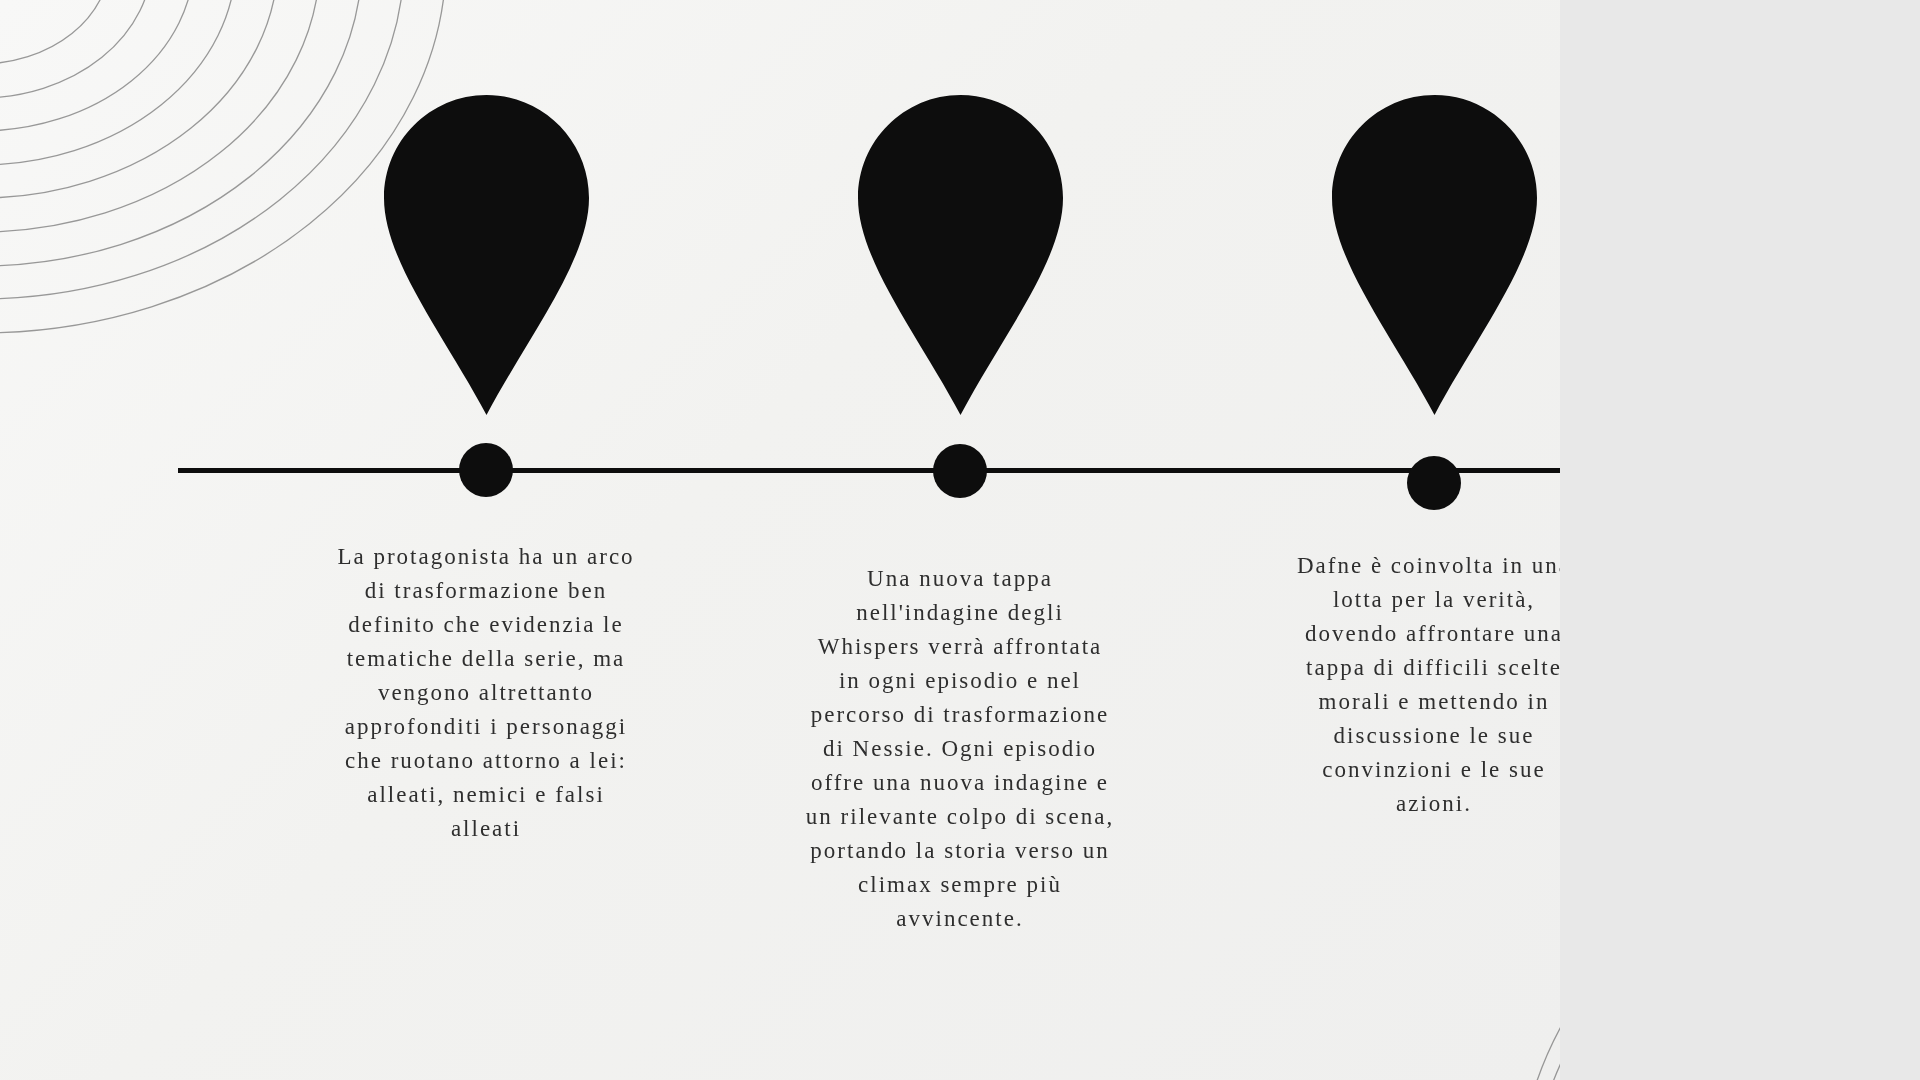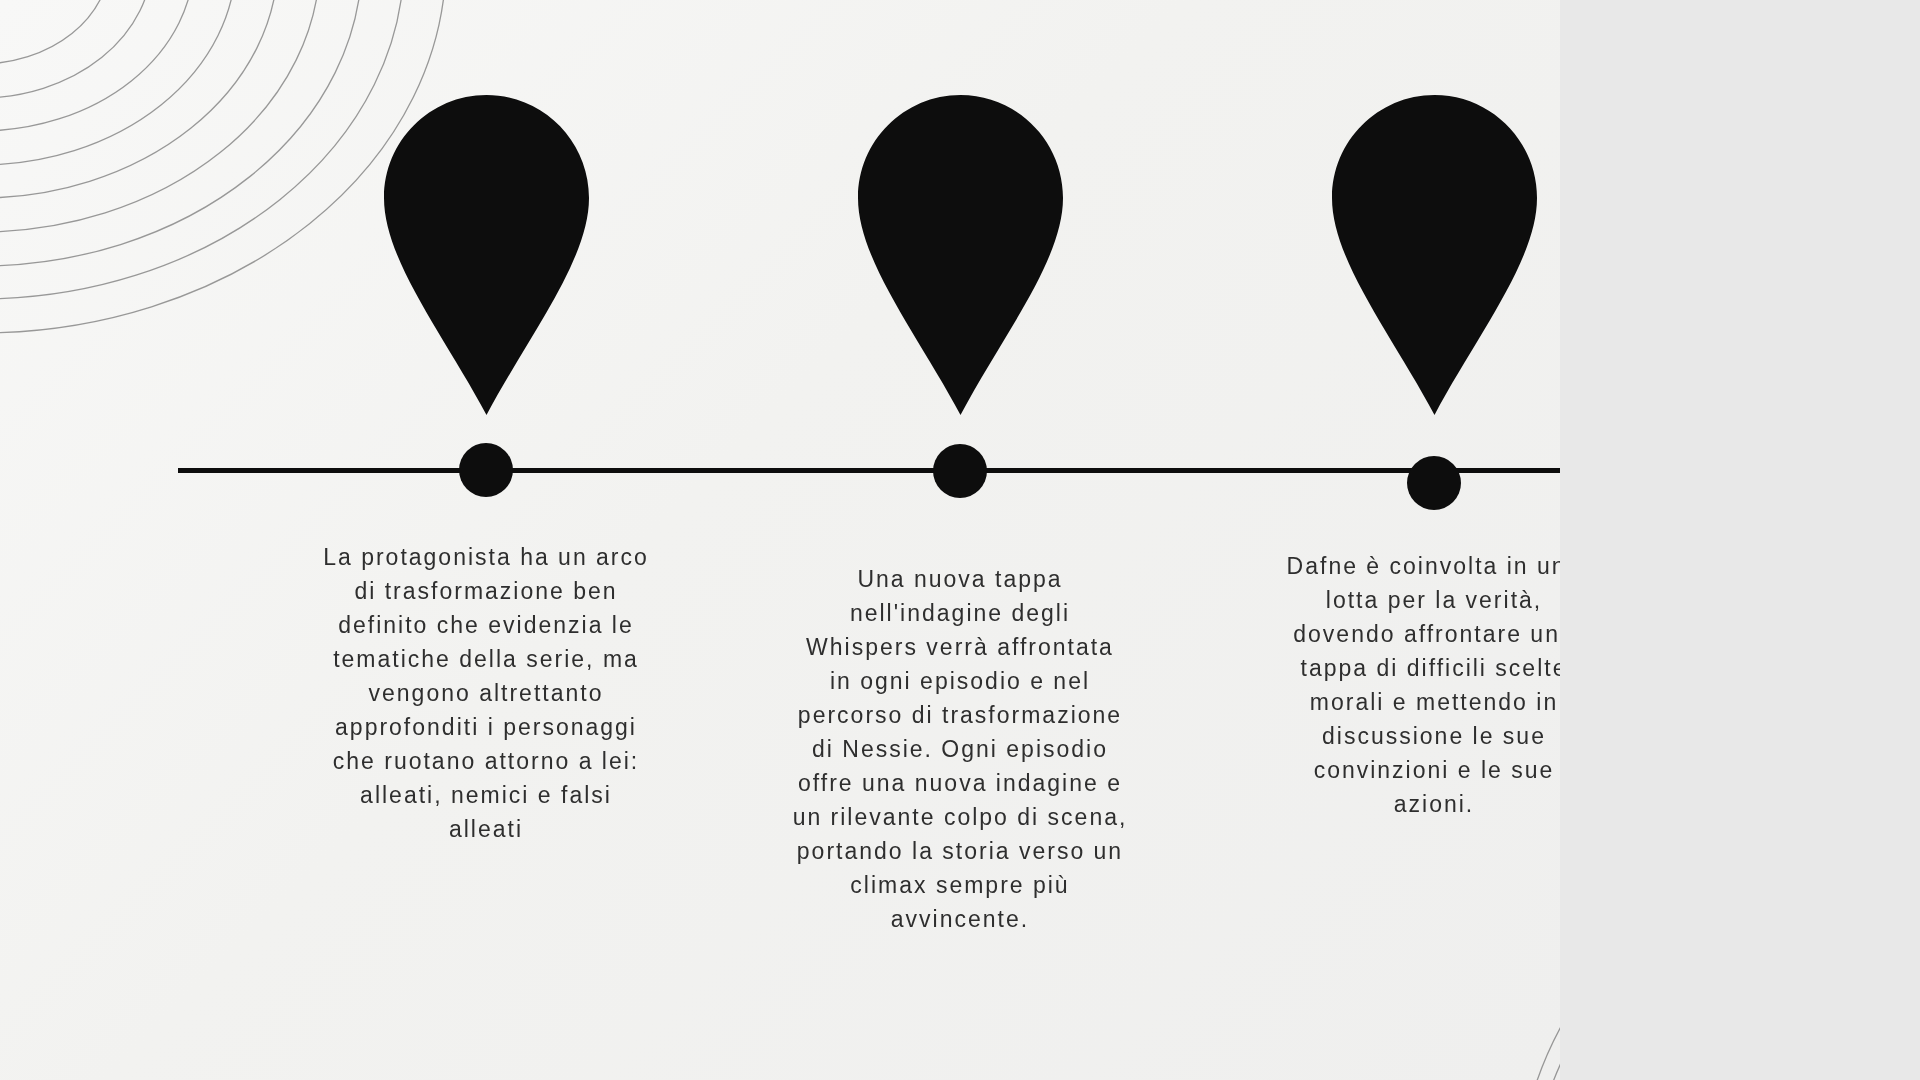--- a/index.html
+++ b/index.html
@@ -6,21 +6,21 @@
     margin: 0;
     padding: 0;
     background: #e8e8e8;
   }
   .slide {
     position: relative;
     width: 1560px;
     height: 1080px;
     overflow: hidden;
     background: linear-gradient(135deg, #f8f8f7 0%, #f2f2f0 45%, #efefee 100%);
-    font-family: Liberation Sans, sans-serif;
+    font-family: Liberation Serif, serif;
   }
   .decor {
     position: absolute;
     top: 0;
     left: 0;
     width: 1920px;
     height: 1080px;
     pointer-events: none;
   }
   .decor path, .decor ellipse {

